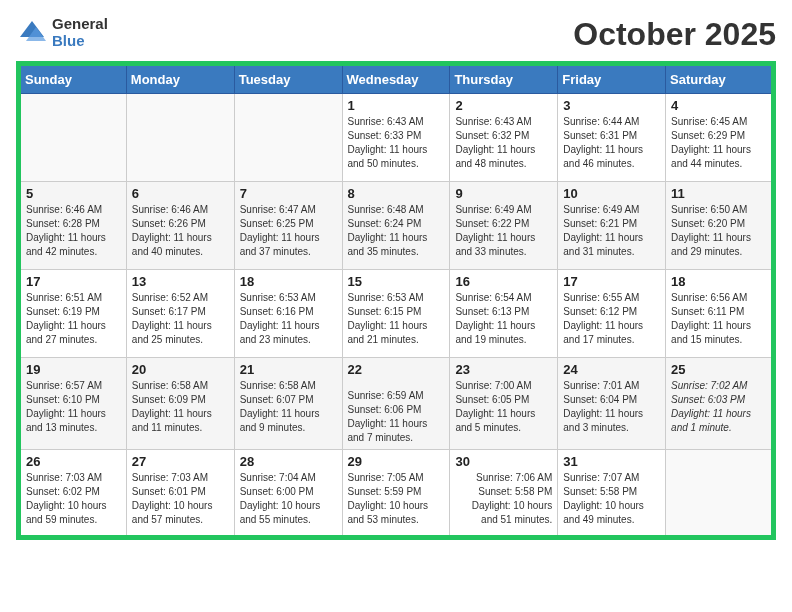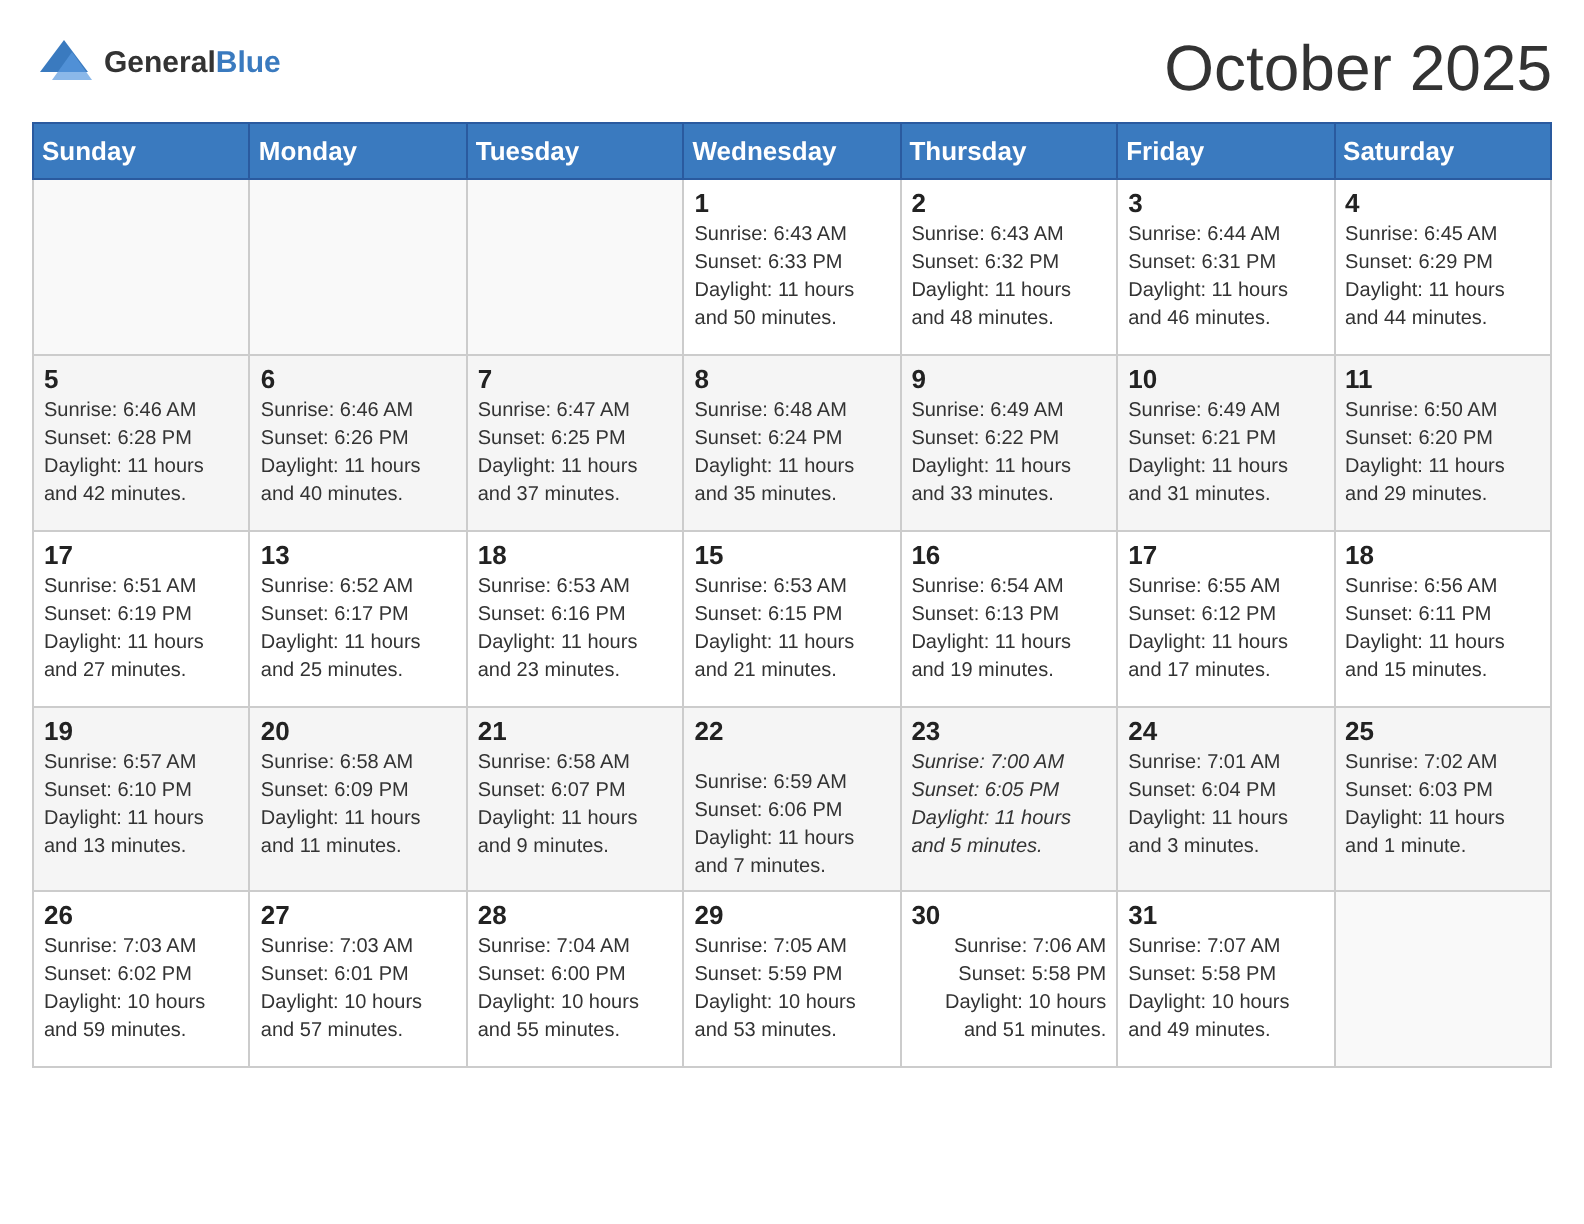--- a/index.html
+++ b/index.html
@@ -16,20 +16,21 @@
       align-items: flex-start;
       margin-bottom: 8px;
     }
     .logo {
       display: flex;
       align-items: center;
       gap: 4px;
     }
     .logo-text {
       display: flex;
+      flex-direction: column;
       line-height: 1.1;
     }
     .logo-general {
       font-size: 15px;
       font-weight: bold;
       color: #333;
     }
     .logo-blue {
       font-size: 15px;
       font-weight: bold;
@@ -37,31 +38,31 @@
     }
     .logo-icon {
       width: 32px;
       height: 32px;
     }
     .title-block {
       text-align: right;
     }
     .month-title {
       font-size: 32px;
-      font-weight: normal;
+      font-weight: bold;
       color: #333;
     }
     .location {
       font-size: 14px;
       color: #555;
     }
     .calendar {
       width: 100%;
       border-collapse: collapse;
-      border: 1px solid #22c55e;
+      border: 5px solid #22c55e;
     }
     .calendar th {
       background: #3a7abf;
       color: #fff;
       font-size: 13px;
       font-weight: bold;
       padding: 6px 4px;
       text-align: left;
       border: 1px solid #2a5a9f;
     }
@@ -284,35 +285,35 @@
         </td>
         <td>
           <div class="day-num">22</div>
           <div class="day-info" style="white-space: pre-line; margin-top: 12px;">Sunrise: 6:59 AM
 Sunset: 6:06 PM
 Daylight: 11 hours
 and 7 minutes.</div>
         </td>
         <td>
           <div class="day-num">23</div>
-          <div class="day-info" style="white-space: pre-line; font-style: italic;">Sunrise: 7:00 AM
+          <div class="day-info" style="white-space: pre-line;">Sunrise: 7:00 AM
 Sunset: 6:05 PM
 Daylight: 11 hours
 and 5 minutes.</div>
         </td>
         <td>
           <div class="day-num">24</div>
           <div class="day-info" style="white-space: pre-line;">Sunrise: 7:01 AM
 Sunset: 6:04 PM
 Daylight: 11 hours
 and 3 minutes.</div>
         </td>
         <td>
           <div class="day-num">25</div>
-          <div class="day-info" style="white-space: pre-line;">Sunrise: 7:02 AM
+          <div class="day-info" style="white-space: pre-line; font-style: italic;">Sunrise: 7:02 AM
 Sunset: 6:03 PM
 Daylight: 11 hours
 and 1 minute.</div>
         </td>
       </tr>
       <tr>
         <td>
           <div class="day-num">26</div>
           <div class="day-info" style="white-space: pre-line;">Sunrise: 7:03 AM
 Sunset: 6:02 PM

